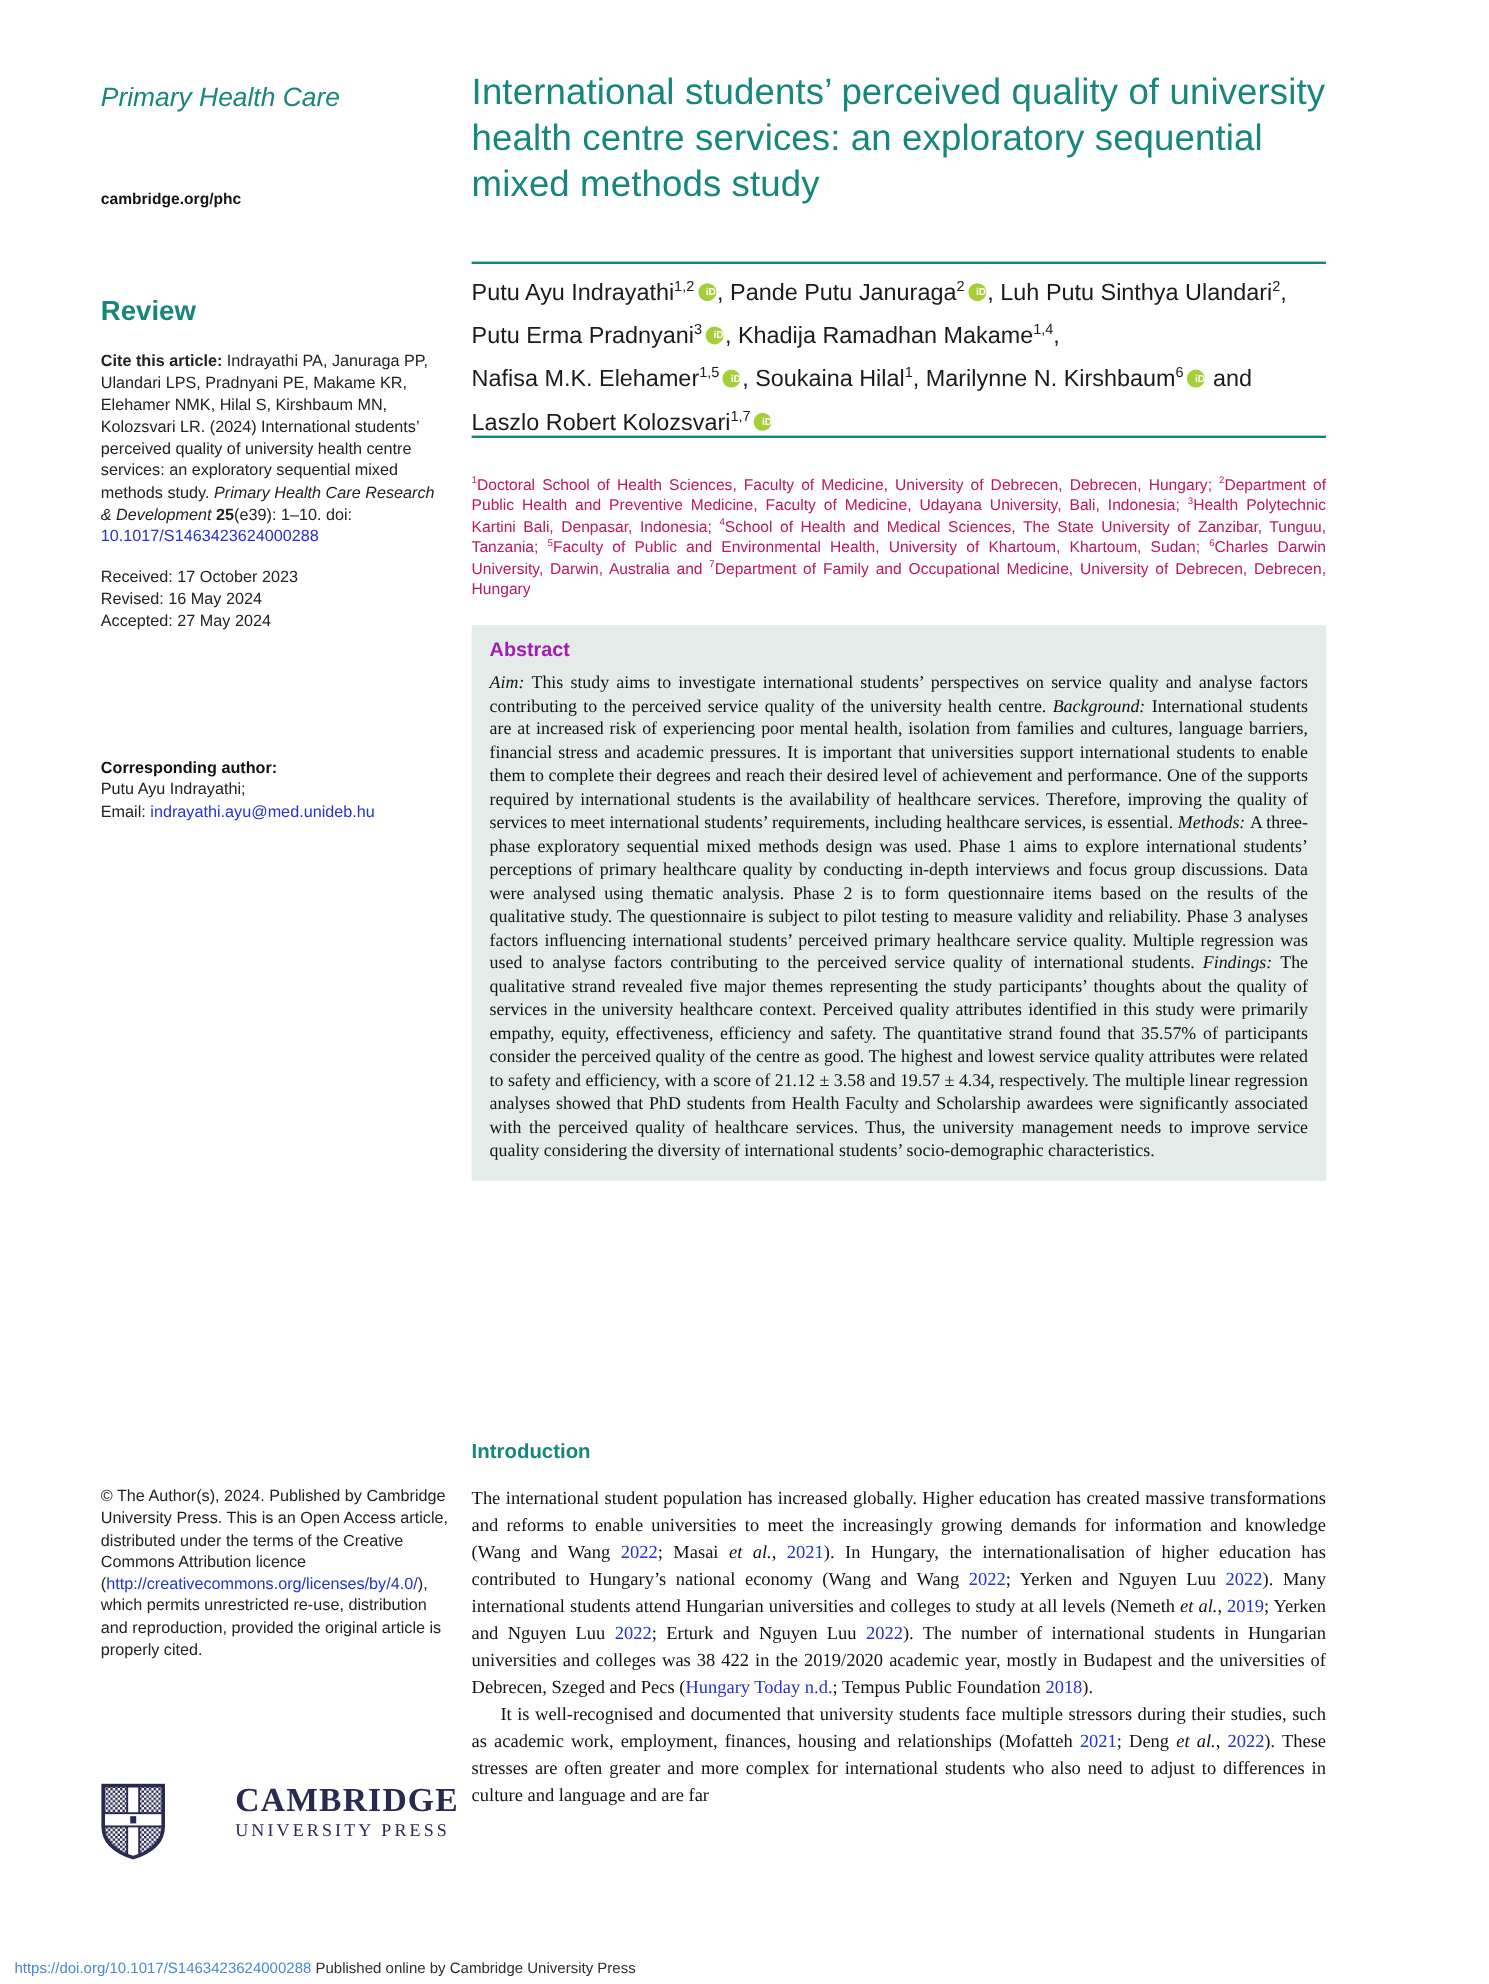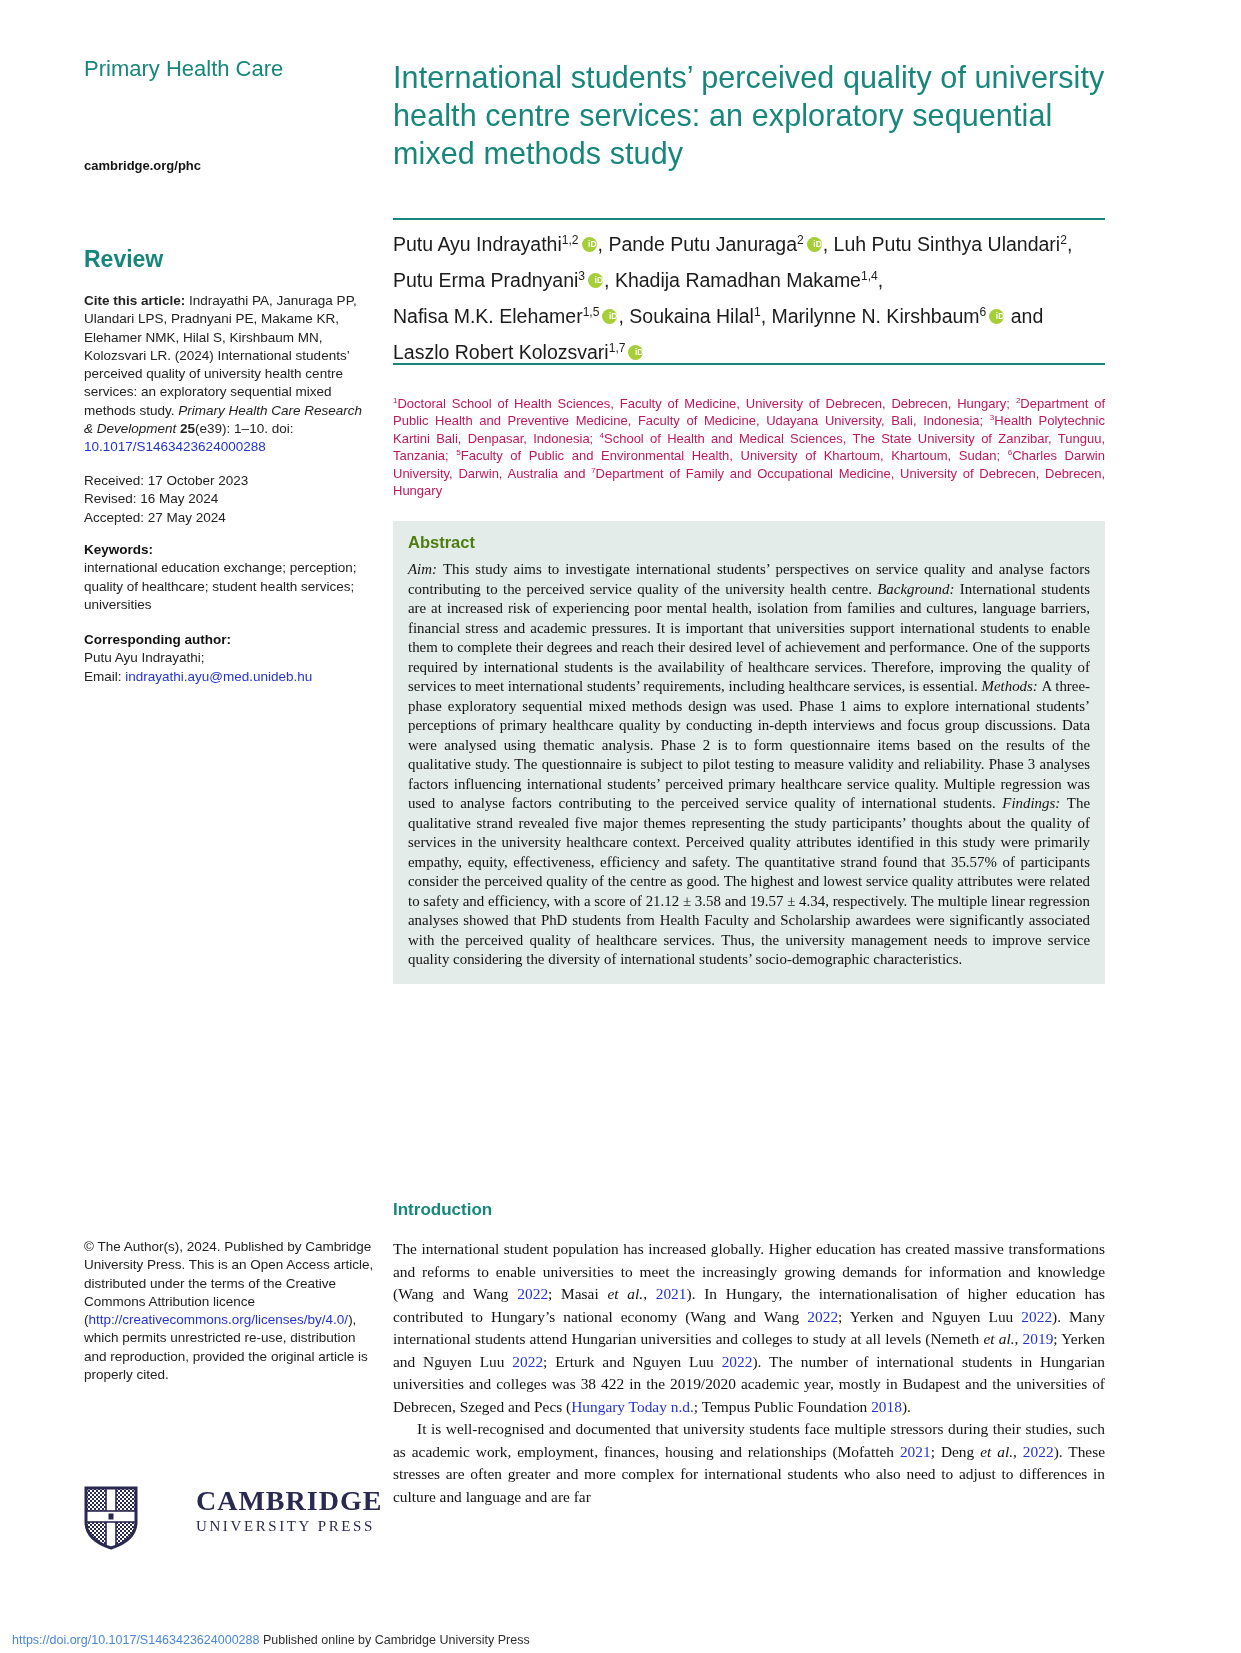--- a/index.html
+++ b/index.html
@@ -12,21 +12,21 @@
   }
   *{box-sizing:border-box;}
   html,body{margin:0;padding:0;background:#fff;}
   .page{
     position:relative;width:1241px;height:1653px;background:#fff;
     font-family:"Liberation Sans",sans-serif;color:#1b1b1b;overflow:hidden;
   }
   
   .sidebar{position:absolute;left:84px;top:0;width:290px;height:100%;}
   .sidebar > *{position:absolute;left:0;width:100%;margin:0;}
-  .jname{top:54px;color:var(--teal);font-size:22px;line-height:29px;font-weight:400;}
+  .jname{top:66px;color:var(--teal);font-style:italic;font-size:22px;line-height:29px;font-weight:400;}
   .jsite{top:158px;font-weight:bold;font-size:13px;color:#141414;}
   .review{top:246px;color:var(--teal);font-weight:bold;font-size:23px;}
   .cite{top:292px;font-size:13.5px;line-height:18.3px;color:#222;}
   .dates{top:472px;font-size:13.5px;line-height:18.3px;color:#222;}
   .kw{top:541px;font-size:13.5px;line-height:18.3px;color:#222;}
   .corr{top:631px;font-size:13.5px;line-height:18.3px;color:#222;}
   .copyright{top:1238px;font-size:13.5px;line-height:18.3px;color:#222;}
   .publisher{top:1486px;display:flex;align-items:flex-start;gap:48px;}
   .lbl{font-weight:bold;color:#111;}
   .pubtext{margin-left:10px;color:var(--publisher-navy);font-family:"Liberation Serif",serif;}
@@ -36,21 +36,21 @@
   
   .content{position:absolute;left:393px;top:0;width:712px;height:100%;}
   .content > *{position:absolute;left:0;width:100%;margin:0;}
   .title{top:58px;color:var(--teal);font-size:30.5px;line-height:38px;font-weight:400;letter-spacing:0.1px;}
   .rule{height:2px;background:var(--teal);}
   .rule1{top:218px;}
   .rule2{top:363px;}
   .authors{top:226px;font-size:19.5px;line-height:36px;color:#1b1b1b;}
   .affil{top:395px;font-size:13px;line-height:17.4px;text-align:justify;color:#be185d;}
   .abstract{top:521px;background:var(--abstract-bg);padding:12px 15px 14px 15px;}
-  .abshead{margin:0 0 8px 0;font-size:16.5px;font-weight:bold;color:#4d7c0f;}
+  .abshead{margin:0 0 8px 0;font-size:16.5px;font-weight:bold;color:#a21caf;}
   .abstext{margin:0;font-family:"Liberation Serif",serif;font-size:14.9px;line-height:19.5px;text-align:justify;color:#121212;}
   .introhead{top:1200px;color:var(--teal);font-size:17px;font-weight:bold;}
   .introbody{top:1238px;}
   .intro{margin:0;font-family:"Liberation Serif",serif;font-size:15.4px;line-height:22.5px;text-align:justify;color:#121212;}
   .p2{text-indent:24px;}
   
   sup{font-size:0.62em;line-height:0;vertical-align:super;}
   .it{font-style:italic;}
   .bd{font-weight:bold;}
   .link{color:var(--link-blue);text-decoration:none;cursor:pointer;}
@@ -73,24 +73,20 @@
     <div class="jname">
       <div>Primary Health Care</div>
     </div>
     <div class="jsite">cambridge.org/phc</div>
     <div class="review">Review</div>
     <p class="cite"><span class="bd">Cite this article: </span>Indrayathi PA, Januraga PP, Ulandari LPS, Pradnyani PE, Makame KR, Elehamer NMK, Hilal S, Kirshbaum MN, Kolozsvari LR. (2024) International students’ perceived quality of university health centre services: an exploratory sequential mixed methods study. <span class="it">Primary Health Care Research &amp; Development </span><span class="bd">25</span>(e39): 1–10. doi: <a class="link">10.1017/S1463423624000288</a></p>
     <div class="dates">
       <div>Received: 17 October 2023</div>
       <div>Revised: 16 May 2024</div>
       <div>Accepted: 27 May 2024</div>
-    </div>
-    <div class="kw">
-      <div class="lbl">Keywords:</div>
-      <div>international education exchange; perception; quality of healthcare; student health services; universities</div>
     </div>
     <div class="corr">
       <div class="lbl">Corresponding author:</div>
       <div>Putu Ayu Indrayathi;</div>
       <div>Email: <a class="link">indrayathi.ayu@med.unideb.hu</a></div>
     </div>
     <p class="copyright">© The Author(s), 2024. Published by Cambridge University Press. This is an Open Access article, distributed under the terms of the Creative Commons Attribution licence (<a class="link">http://creativecommons.org/licenses/by/4.0/</a>), which permits unrestricted re-use, distribution and reproduction, provided the original article is properly cited.</p>
     <div class="publisher">
       <svg class="shield" width="54" height="64" viewBox="0 0 54 64" aria-hidden="true">
         <defs>

